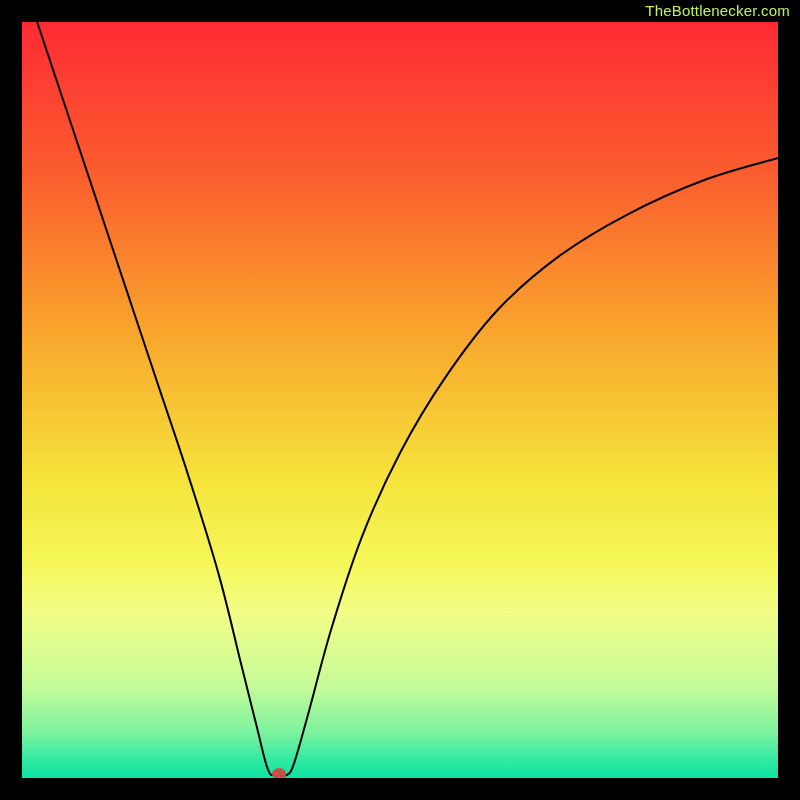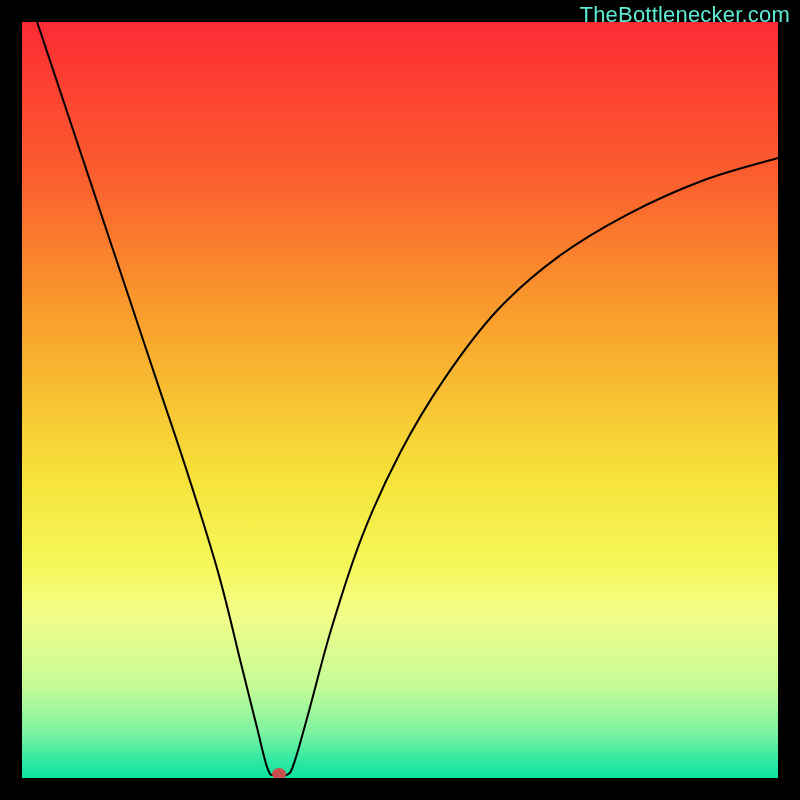--- a/index.html
+++ b/index.html
@@ -14,22 +14,22 @@
   .frame {
     position: relative;
     width: 800px;
     height: 800px;
     background: #000;
   }
   .watermark {
     position: absolute;
     top: 2px;
     right: 10px;
-    color: #5eead4;
-    font-size: 22px;
+    color: #bef264;
+    font-size: 15px;
     font-weight: 500;
     letter-spacing: 0.2px;
     z-index: 5;
   }
   .plot {
     position: absolute;
     left: 22px;
     top: 22px;
     width: 756px;
     height: 756px;

